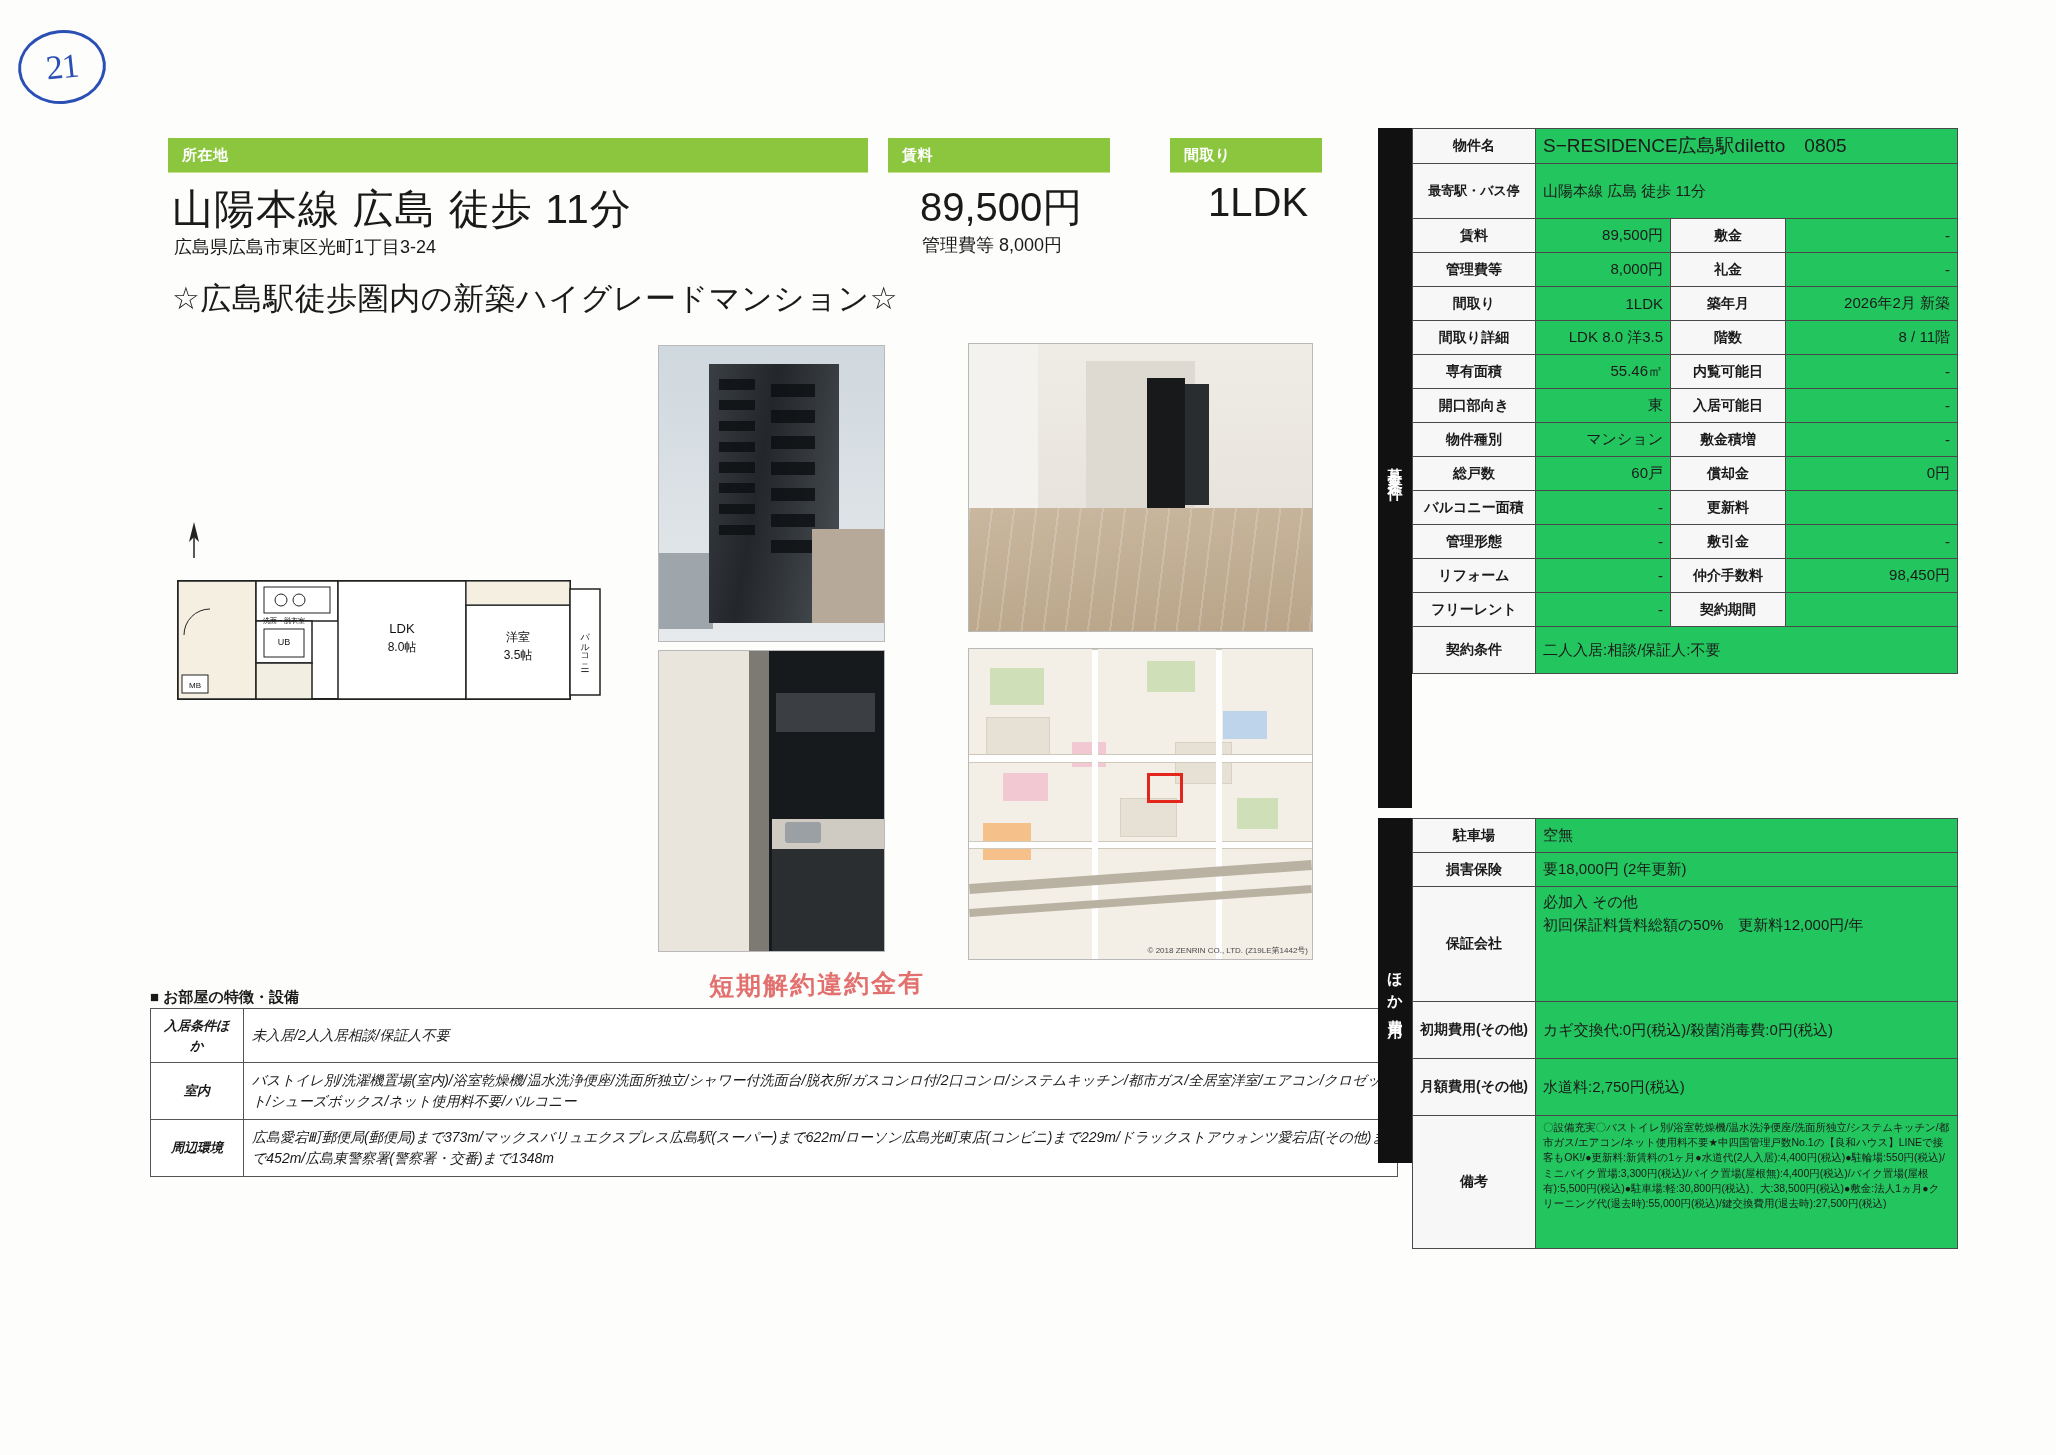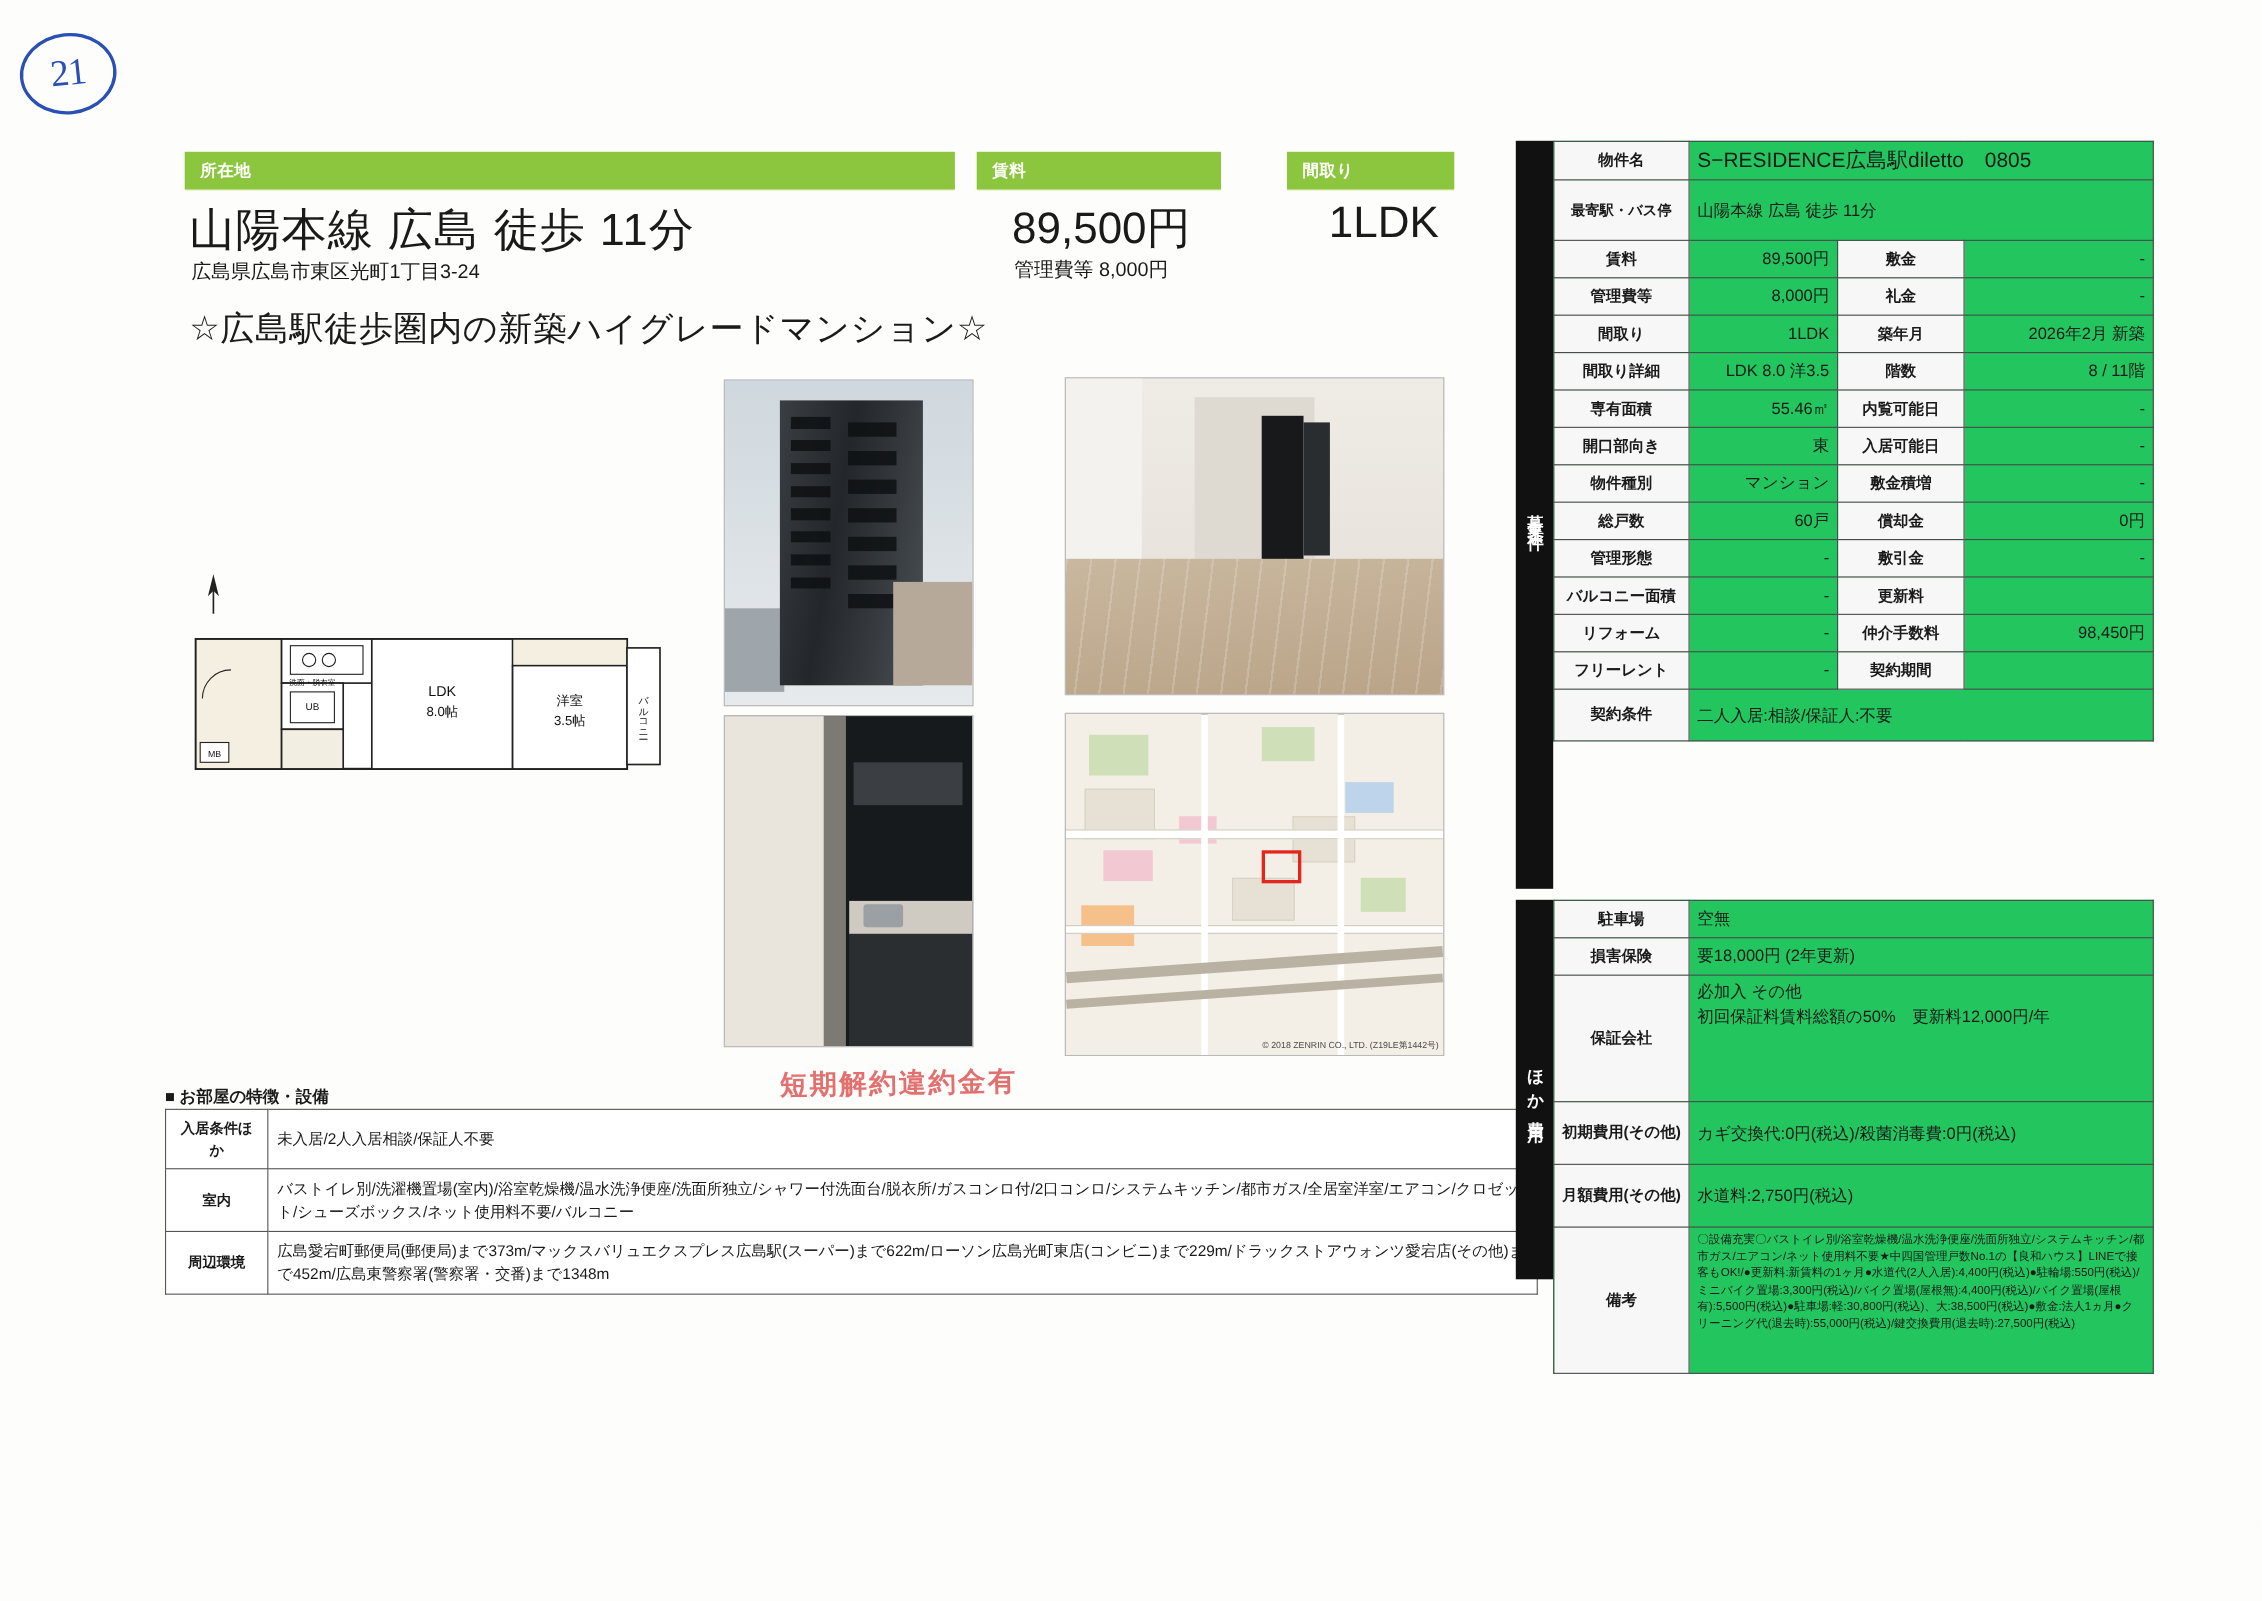--- a/index.html
+++ b/index.html
@@ -97,21 +97,21 @@
     position:absolute;left:672px;top:968px;width:290px;height:34px;
     color:#d83a3a;font-size:25px;font-weight:bold;letter-spacing:2px;
     opacity:.72;transform:rotate(-1deg);
     text-align:center;
   }
 
   
   .feat-title{position:absolute;left:150px;top:988px;font-size:15px;font-weight:bold;}
   table.feat{
     position:absolute;left:150px;top:1008px;width:1248px;
-    border-collapse:collapse;font-size:14px;background:#fff;
+    border-collapse:collapse;font-size:14px;background:#fff;font-style:italic;
   }
   table.feat td{border:1px solid #555;padding:7px 8px;vertical-align:middle;line-height:1.5;}
   table.feat td.k{width:76px;text-align:center;font-weight:bold;font-size:13px;background:#fff;}
   .blackbar{
     position:absolute;left:1378px;width:34px;background:#111;
     color:#fff;font-size:15px;font-weight:bold;
     display:flex;align-items:center;justify-content:center;text-align:center;
     writing-mode:vertical-rl;letter-spacing:6px;line-height:34px;
   }
   #bar-boshu{top:128px;height:680px;}
@@ -341,30 +341,30 @@
       <td class="lbl">敷金積増</td>
       <td class="val">-</td>
     </tr>
     <tr>
       <td class="lbl">総戸数</td>
       <td class="val">60戸</td>
       <td class="lbl">償却金</td>
       <td class="val">0円</td>
     </tr>
     <tr>
-      <td class="lbl">管理形態</td>
-      <td class="val">-</td>
-      <td class="lbl">敷引金</td>
-      <td class="val">-</td>
-    </tr>
-    <tr>
       <td class="lbl tiny">バルコニー面積</td>
       <td class="val">-</td>
       <td class="lbl">更新料</td>
       <td class="val"></td>
+    </tr>
+    <tr>
+      <td class="lbl">管理形態</td>
+      <td class="val">-</td>
+      <td class="lbl">敷引金</td>
+      <td class="val">-</td>
     </tr>
     <tr>
       <td class="lbl">リフォーム</td>
       <td class="val">-</td>
       <td class="lbl">仲介手数料</td>
       <td class="val">98,450円</td>
     </tr>
     <tr>
       <td class="lbl">フリーレント</td>
       <td class="val">-</td>

